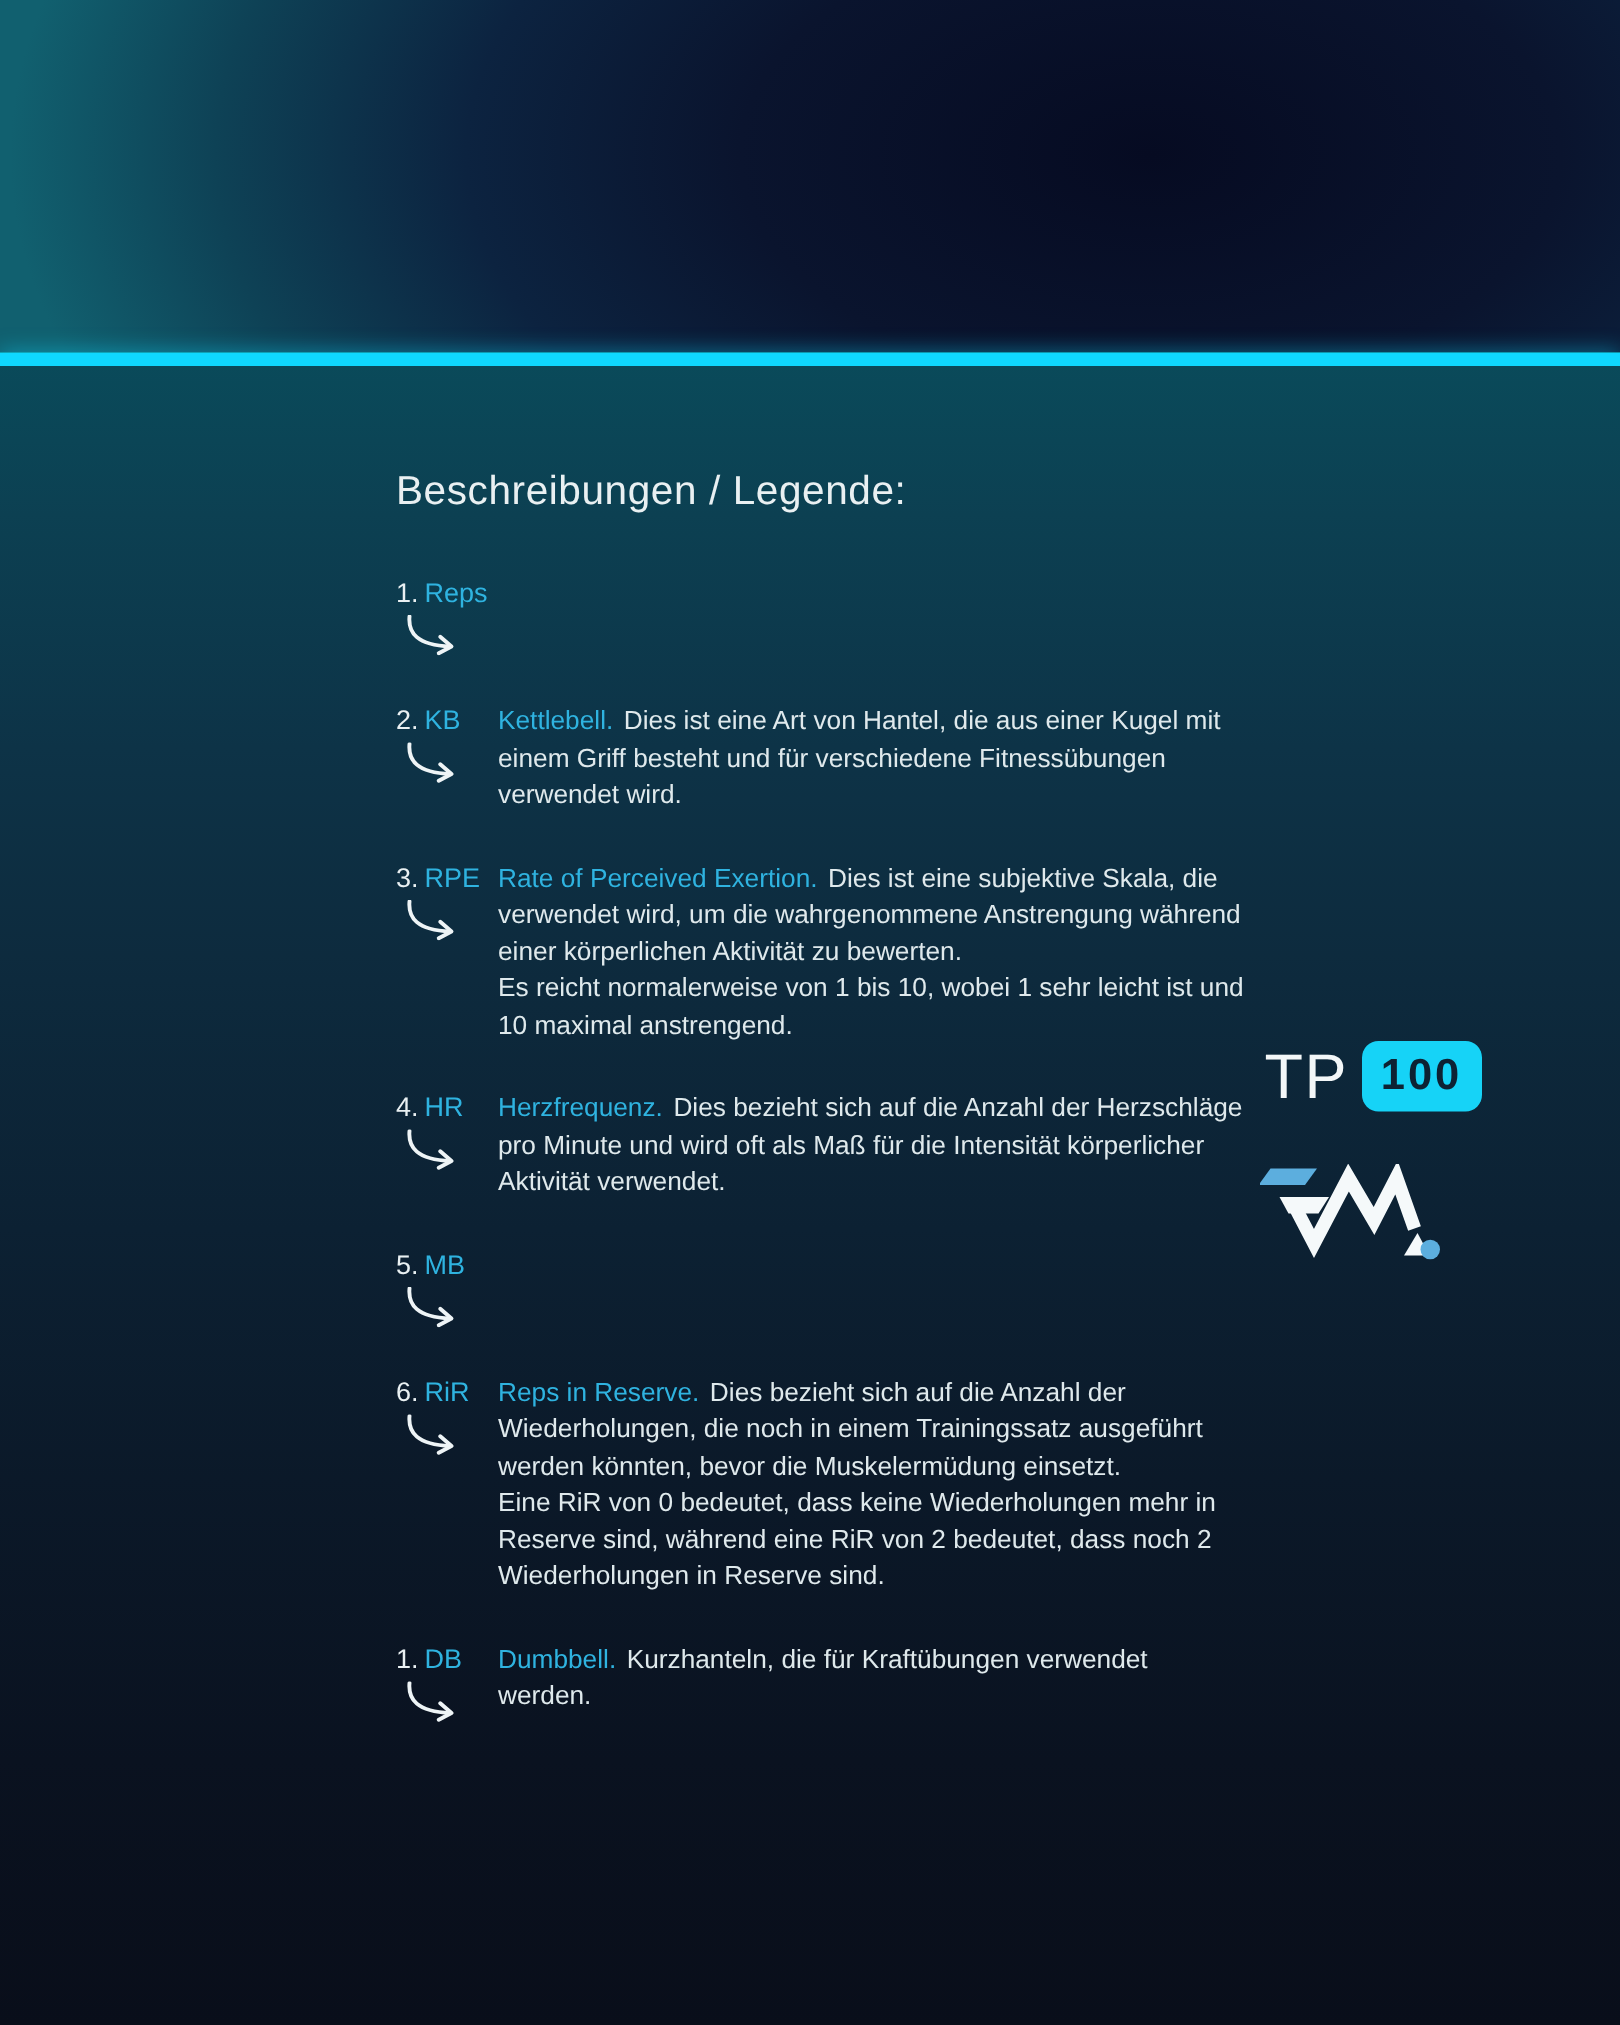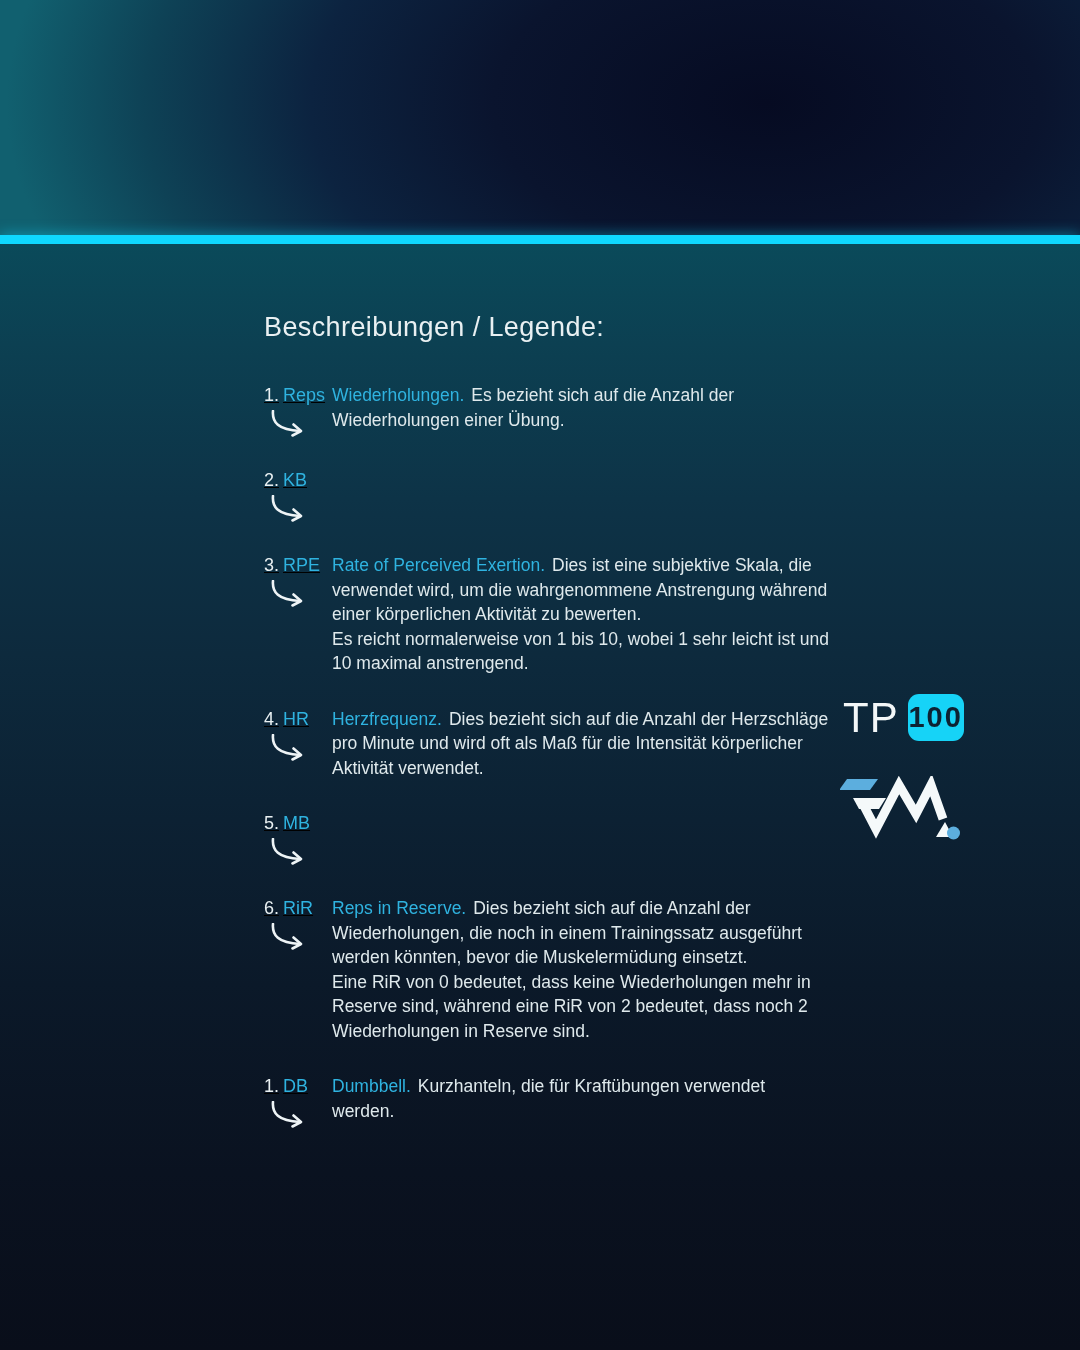--- a/index.html
+++ b/index.html
@@ -26,33 +26,33 @@
       #0a4a5a 0%, #0c4052 9%, #0d3347 23%, #0d2a3d 37%,
       #0c2133 52%, #0b1929 67%, #0a1220 84%, #090e1a 100%);
   }
   .content{position:absolute;left:264px;top:312px;width:566px;}
   .title{
     margin:0 0 40px 0;font-size:27px;font-weight:500;color:#e9f0f2;
     letter-spacing:.4px;
   }
   .item{display:flex;margin-bottom:31px;}
   .key{width:68px;flex:none;}
-  .key .label{font-size:18px;line-height:24px;white-space:nowrap;text-decoration:underline;}
+  .key .label{font-size:18px;line-height:24px;white-space:nowrap;}
   .key .num{color:#e9f0f2;}
   .key .abbr{color:#2fb3e0;margin-left:4px;}
   .key .arrow{display:block;margin:3px 0 0 5px;width:40px;height:27px;}
   .desc{width:498px;font-size:17.5px;line-height:24.5px;color:#dfe9ec;}
   .desc p{margin:0;}
   .desc .lead{color:#2fb3e0;margin-right:7px;}
   .desc .extra{}
   
   .logo-tp{position:absolute;left:843px;top:694px;display:flex;align-items:center;}
   .logo-tp .tp{font-size:42px;font-weight:400;color:#f3f7f8;letter-spacing:1px;line-height:1;}
   .logo-tp .badge{
-    margin-left:9px;width:56px;height:47px;background:#16d3f7;border-radius:11px;
+    margin-left:9px;width:80px;height:47px;background:#16d3f7;border-radius:11px;
     display:flex;align-items:center;justify-content:center;
     font-size:29px;font-weight:700;color:#0d2233;letter-spacing:2px;
   }
   .logo-w{position:absolute;left:840px;top:776px;width:120px;height:64px;}
 </style>
 </head>
 <body>
 
 <div class="page">
   <div class="header-band"></div>
@@ -65,34 +65,34 @@
     <div class="item">
       <div class="key">
         <div class="label">
           <span class="num">1.</span><span class="abbr">Reps</span>
         </div>
         <span class="arrow"><svg width="40" height="27" viewBox="0 0 40 27" fill="none">
               <path d="M4 1 C 3 12, 9 20, 31 21" stroke="#eef4f6" stroke-width="2.6" stroke-linecap="round"></path>
               <path d="M24.5 14.5 L32 21 L23.5 25.5" stroke="#eef4f6" stroke-width="2.6" stroke-linecap="round" stroke-linejoin="round"></path>
             </svg></span>
       </div>
-      <div class="desc">
-        <p><span class="lead">Wiederholungen.</span><span>Es bezieht sich auf die Anzahl der Wiederholungen einer Übung.</span></p>
-      </div>
     </div>
 
     <div class="item">
       <div class="key">
         <div class="label">
           <span class="num">2.</span><span class="abbr">KB</span>
         </div>
         <span class="arrow"><svg width="40" height="27" viewBox="0 0 40 27" fill="none">
               <path d="M4 1 C 3 12, 9 20, 31 21" stroke="#eef4f6" stroke-width="2.6" stroke-linecap="round"></path>
               <path d="M24.5 14.5 L32 21 L23.5 25.5" stroke="#eef4f6" stroke-width="2.6" stroke-linecap="round" stroke-linejoin="round"></path>
             </svg></span>
+      </div>
+      <div class="desc">
+        <p><span class="lead">Kettlebell.</span><span>Dies ist eine Art von Hantel, die aus einer Kugel mit einem Griff besteht und für verschiedene Fitnessübungen verwendet wird.</span></p>
       </div>
     </div>
 
     <div class="item">
       <div class="key">
         <div class="label">
           <span class="num">3.</span><span class="abbr">RPE</span>
         </div>
         <span class="arrow"><svg width="40" height="27" viewBox="0 0 40 27" fill="none">
               <path d="M4 1 C 3 12, 9 20, 31 21" stroke="#eef4f6" stroke-width="2.6" stroke-linecap="round"></path>

